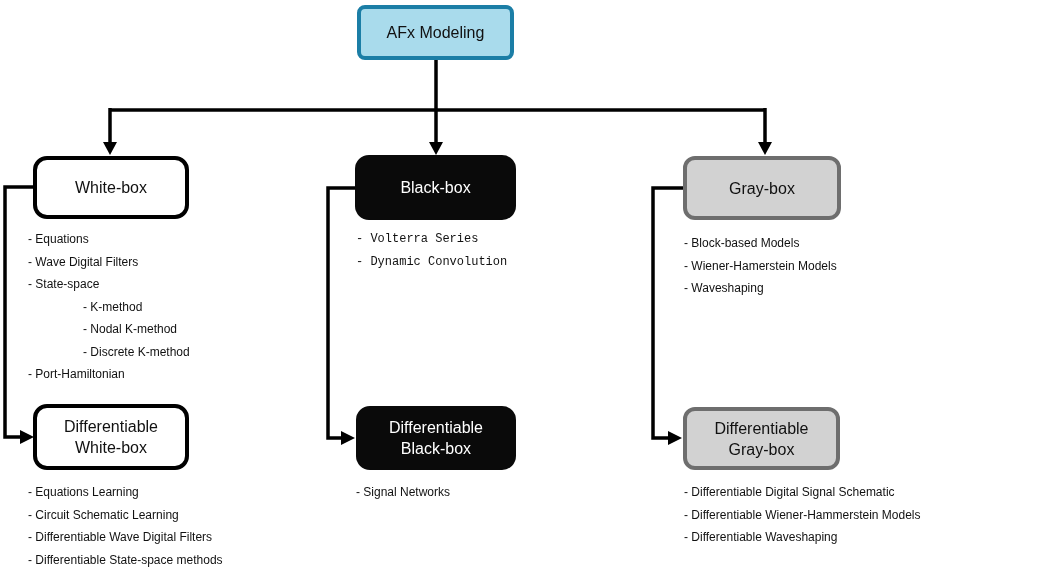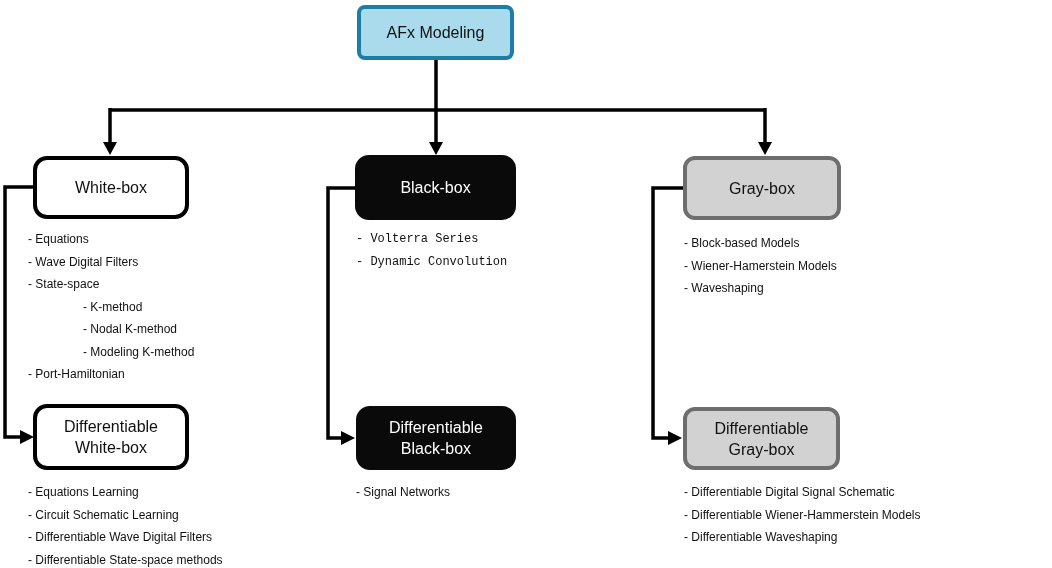--- a/index.html
+++ b/index.html
@@ -91,21 +91,21 @@
 
   <div class="node white">
     <span class="lbl">White-box</span>
   </div>
   <ul class="method-list list-white">
     <li>- Equations</li>
     <li>- Wave Digital Filters</li>
     <li>- State-space</li>
     <li class="indent-1">- K-method</li>
     <li class="indent-1">- Nodal K-method</li>
-    <li class="indent-1">- Modeling K-method</li>
+    <li class="indent-1">- Discrete K-method</li>
     <li>- Port-Hamiltonian</li>
   </ul>
   <div class="node diff-white">
     <span class="lbl">
       <span>Differentiable</span>
       <span>White-box</span>
     </span>
   </div>
   <ul class="method-list list-diff-white">
     <li>- Equations Learning</li>

